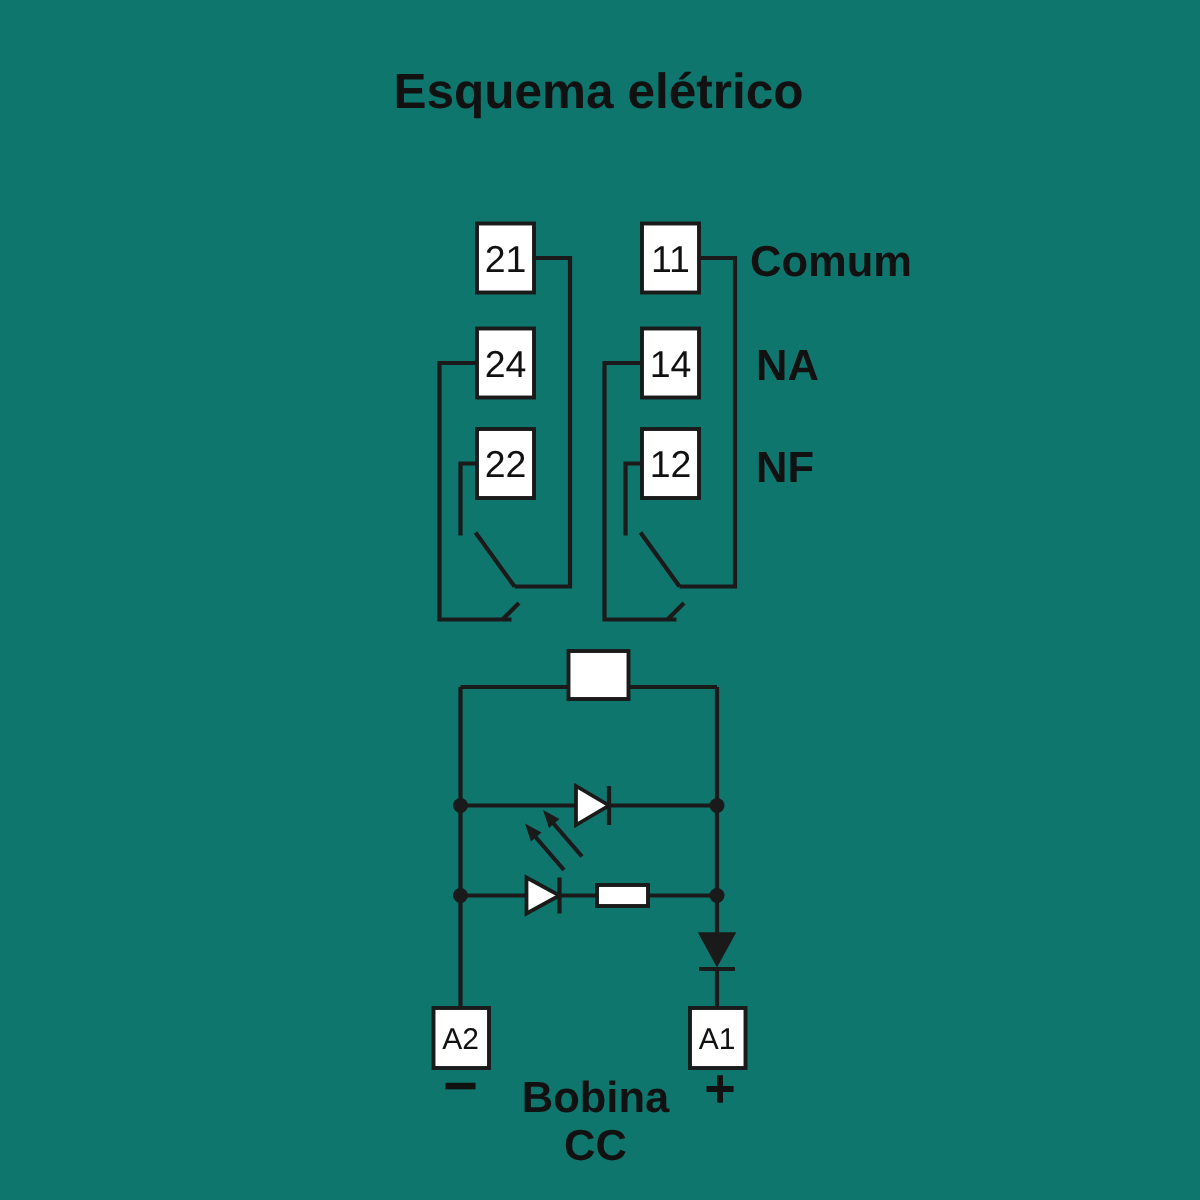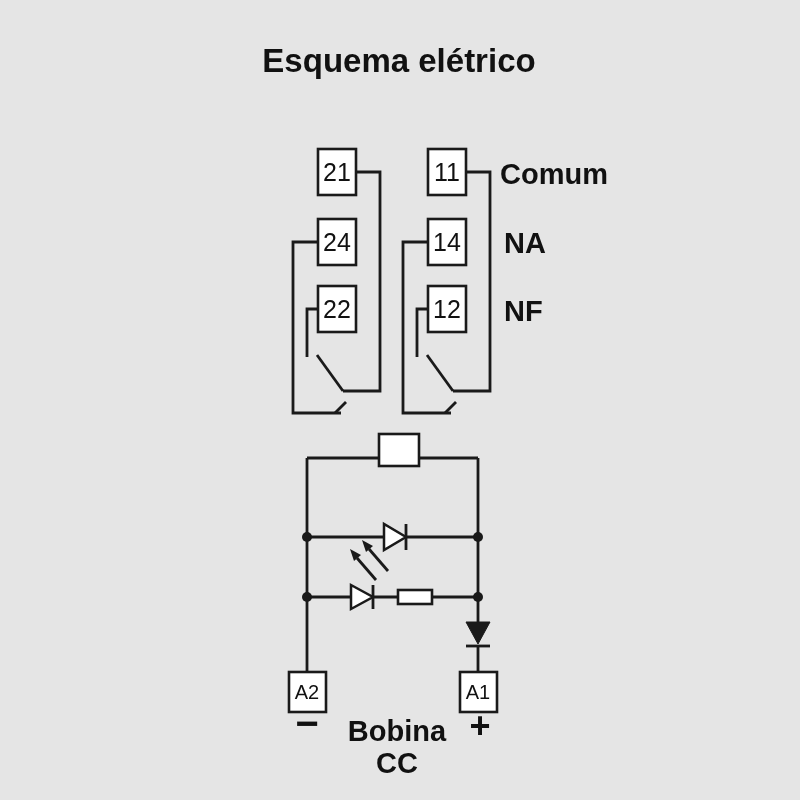--- a/index.html
+++ b/index.html
@@ -4,21 +4,21 @@
 <style>
   html, body {
     margin: 0;
     padding: 0;
     background: #ffffff;
   }
   .page {
     position: relative;
     width: 800px;
     height: 800px;
-    background: #e5e5e5;
+    background: #0f766e;
     overflow: hidden;
   }
   svg { display: block; }
   text {
     font-family: "Liberation Sans", "DejaVu Sans", sans-serif;
     fill: #111111;
   }
   .wire {
     stroke: #1a1a1a;
     stroke-width: 2.8;

